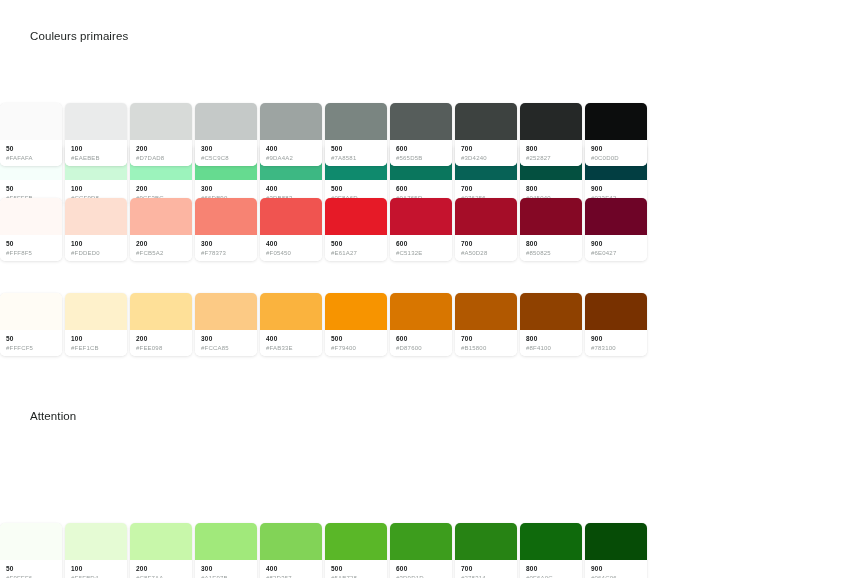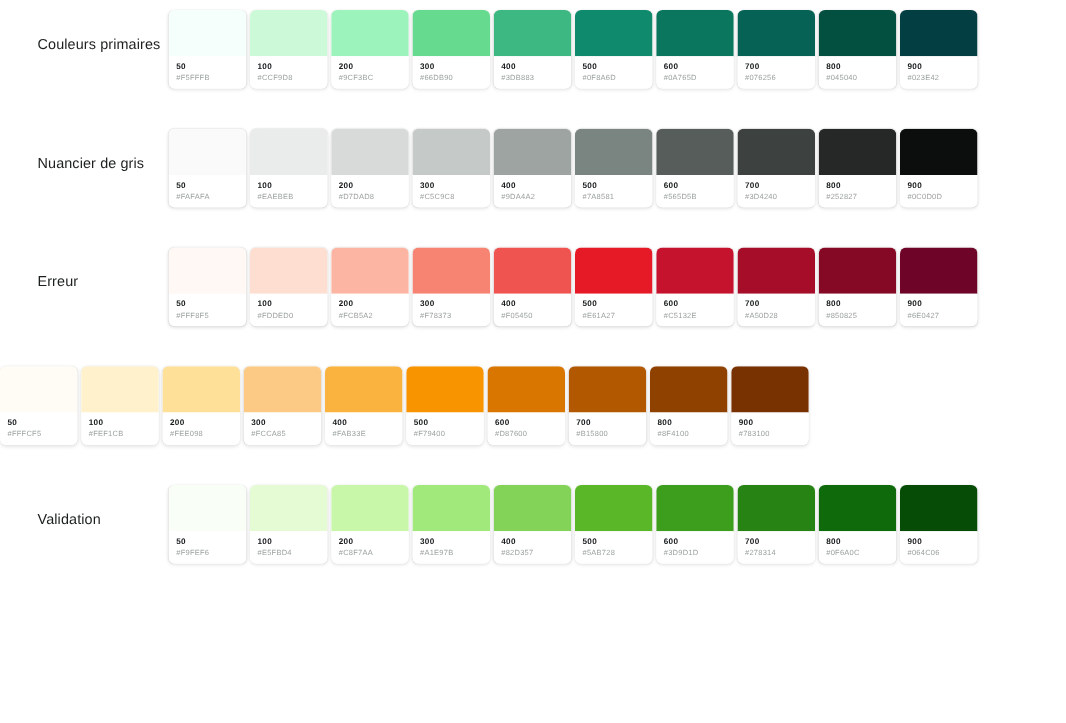--- a/index.html
+++ b/index.html
@@ -17,20 +17,21 @@
     width: 853px;
     height: 578px;
     background: #ffffff;
     padding: 0;
   }
 
   .palette-row {
     display: flex;
     align-items: flex-start;
     height: 95px;
+    flex-direction: column;
   }
 
   .row-label {
     width: 135px;
     flex: 0 0 135px;
     padding-left: 30px;
     padding-top: 29px;
     font-size: 11.5px;
     line-height: 14px;
     color: #1b1f1e;
@@ -157,21 +158,20 @@
           <div class="swatch-card">
             <div class="swatch-color" style="background: rgb(2, 62, 66);"></div>
             <div class="swatch-meta">
               <div class="swatch-token">900</div>
               <div class="swatch-hex">#023E42</div>
             </div>
           </div>
         </div>
       </div>
       <div class="palette-row">
-        <div class="row-label">Nuancier de gris</div>
         <div class="swatch-strip">
           <div class="swatch-card">
             <div class="swatch-color" style="background: rgb(250, 250, 250);"></div>
             <div class="swatch-meta">
               <div class="swatch-token">50</div>
               <div class="swatch-hex">#FAFAFA</div>
             </div>
           </div>
           <div class="swatch-card">
             <div class="swatch-color" style="background: rgb(234, 235, 235);"></div>
@@ -227,175 +227,174 @@
             <div class="swatch-meta">
               <div class="swatch-token">800</div>
               <div class="swatch-hex">#252827</div>
             </div>
           </div>
           <div class="swatch-card">
             <div class="swatch-color" style="background: rgb(12, 13, 13);"></div>
             <div class="swatch-meta">
               <div class="swatch-token">900</div>
               <div class="swatch-hex">#0C0D0D</div>
-            </div>
-          </div>
-        </div>
-      </div>
-      <div class="palette-row">
-        <div class="row-label">Erreur</div>
-        <div class="swatch-strip">
-          <div class="swatch-card">
-            <div class="swatch-color" style="background: rgb(255, 248, 245);"></div>
-            <div class="swatch-meta">
-              <div class="swatch-token">50</div>
-              <div class="swatch-hex">#FFF8F5</div>
-            </div>
-          </div>
-          <div class="swatch-card">
-            <div class="swatch-color" style="background: rgb(253, 222, 208);"></div>
-            <div class="swatch-meta">
-              <div class="swatch-token">100</div>
-              <div class="swatch-hex">#FDDED0</div>
-            </div>
-          </div>
-          <div class="swatch-card">
-            <div class="swatch-color" style="background: rgb(252, 181, 162);"></div>
-            <div class="swatch-meta">
-              <div class="swatch-token">200</div>
-              <div class="swatch-hex">#FCB5A2</div>
-            </div>
-          </div>
-          <div class="swatch-card">
-            <div class="swatch-color" style="background: rgb(247, 131, 115);"></div>
-            <div class="swatch-meta">
-              <div class="swatch-token">300</div>
-              <div class="swatch-hex">#F78373</div>
-            </div>
-          </div>
-          <div class="swatch-card">
-            <div class="swatch-color" style="background: rgb(240, 84, 80);"></div>
-            <div class="swatch-meta">
-              <div class="swatch-token">400</div>
-              <div class="swatch-hex">#F05450</div>
-            </div>
-          </div>
-          <div class="swatch-card">
-            <div class="swatch-color" style="background: rgb(230, 26, 39);"></div>
-            <div class="swatch-meta">
-              <div class="swatch-token">500</div>
-              <div class="swatch-hex">#E61A27</div>
-            </div>
-          </div>
-          <div class="swatch-card">
-            <div class="swatch-color" style="background: rgb(197, 19, 46);"></div>
-            <div class="swatch-meta">
-              <div class="swatch-token">600</div>
-              <div class="swatch-hex">#C5132E</div>
-            </div>
-          </div>
-          <div class="swatch-card">
-            <div class="swatch-color" style="background: rgb(165, 13, 40);"></div>
-            <div class="swatch-meta">
-              <div class="swatch-token">700</div>
-              <div class="swatch-hex">#A50D28</div>
-            </div>
-          </div>
-          <div class="swatch-card">
-            <div class="swatch-color" style="background: rgb(133, 8, 37);"></div>
-            <div class="swatch-meta">
-              <div class="swatch-token">800</div>
-              <div class="swatch-hex">#850825</div>
-            </div>
-          </div>
-          <div class="swatch-card">
-            <div class="swatch-color" style="background: rgb(110, 4, 39);"></div>
-            <div class="swatch-meta">
-              <div class="swatch-token">900</div>
-              <div class="swatch-hex">#6E0427</div>
             </div>
           </div>
         </div>
       </div>
       <div class="palette-row">
         <div class="swatch-strip">
           <div class="swatch-card">
-            <div class="swatch-color" style="background: rgb(255, 252, 245);"></div>
+            <div class="swatch-color" style="background: rgb(255, 248, 245);"></div>
             <div class="swatch-meta">
               <div class="swatch-token">50</div>
-              <div class="swatch-hex">#FFFCF5</div>
-            </div>
-          </div>
-          <div class="swatch-card">
-            <div class="swatch-color" style="background: rgb(254, 241, 203);"></div>
+              <div class="swatch-hex">#FFF8F5</div>
+            </div>
+          </div>
+          <div class="swatch-card">
+            <div class="swatch-color" style="background: rgb(253, 222, 208);"></div>
             <div class="swatch-meta">
               <div class="swatch-token">100</div>
-              <div class="swatch-hex">#FEF1CB</div>
-            </div>
-          </div>
-          <div class="swatch-card">
-            <div class="swatch-color" style="background: rgb(254, 224, 152);"></div>
+              <div class="swatch-hex">#FDDED0</div>
+            </div>
+          </div>
+          <div class="swatch-card">
+            <div class="swatch-color" style="background: rgb(252, 181, 162);"></div>
             <div class="swatch-meta">
               <div class="swatch-token">200</div>
-              <div class="swatch-hex">#FEE098</div>
-            </div>
-          </div>
-          <div class="swatch-card">
-            <div class="swatch-color" style="background: rgb(252, 202, 133);"></div>
+              <div class="swatch-hex">#FCB5A2</div>
+            </div>
+          </div>
+          <div class="swatch-card">
+            <div class="swatch-color" style="background: rgb(247, 131, 115);"></div>
             <div class="swatch-meta">
               <div class="swatch-token">300</div>
-              <div class="swatch-hex">#FCCA85</div>
-            </div>
-          </div>
-          <div class="swatch-card">
-            <div class="swatch-color" style="background: rgb(250, 179, 62);"></div>
+              <div class="swatch-hex">#F78373</div>
+            </div>
+          </div>
+          <div class="swatch-card">
+            <div class="swatch-color" style="background: rgb(240, 84, 80);"></div>
             <div class="swatch-meta">
               <div class="swatch-token">400</div>
-              <div class="swatch-hex">#FAB33E</div>
-            </div>
-          </div>
-          <div class="swatch-card">
-            <div class="swatch-color" style="background: rgb(247, 148, 0);"></div>
+              <div class="swatch-hex">#F05450</div>
+            </div>
+          </div>
+          <div class="swatch-card">
+            <div class="swatch-color" style="background: rgb(230, 26, 39);"></div>
             <div class="swatch-meta">
               <div class="swatch-token">500</div>
-              <div class="swatch-hex">#F79400</div>
-            </div>
-          </div>
-          <div class="swatch-card">
-            <div class="swatch-color" style="background: rgb(216, 118, 0);"></div>
+              <div class="swatch-hex">#E61A27</div>
+            </div>
+          </div>
+          <div class="swatch-card">
+            <div class="swatch-color" style="background: rgb(197, 19, 46);"></div>
             <div class="swatch-meta">
               <div class="swatch-token">600</div>
-              <div class="swatch-hex">#D87600</div>
-            </div>
-          </div>
-          <div class="swatch-card">
-            <div class="swatch-color" style="background: rgb(177, 88, 0);"></div>
+              <div class="swatch-hex">#C5132E</div>
+            </div>
+          </div>
+          <div class="swatch-card">
+            <div class="swatch-color" style="background: rgb(165, 13, 40);"></div>
             <div class="swatch-meta">
               <div class="swatch-token">700</div>
-              <div class="swatch-hex">#B15800</div>
-            </div>
-          </div>
-          <div class="swatch-card">
-            <div class="swatch-color" style="background: rgb(143, 65, 0);"></div>
+              <div class="swatch-hex">#A50D28</div>
+            </div>
+          </div>
+          <div class="swatch-card">
+            <div class="swatch-color" style="background: rgb(133, 8, 37);"></div>
             <div class="swatch-meta">
               <div class="swatch-token">800</div>
-              <div class="swatch-hex">#8F4100</div>
-            </div>
-          </div>
-          <div class="swatch-card">
-            <div class="swatch-color" style="background: rgb(120, 49, 0);"></div>
+              <div class="swatch-hex">#850825</div>
+            </div>
+          </div>
+          <div class="swatch-card">
+            <div class="swatch-color" style="background: rgb(110, 4, 39);"></div>
             <div class="swatch-meta">
               <div class="swatch-token">900</div>
-              <div class="swatch-hex">#783100</div>
+              <div class="swatch-hex">#6E0427</div>
             </div>
           </div>
         </div>
       </div>
       <div class="palette-row">
-        <div class="row-label">Validation</div>
+        <div class="swatch-strip">
+          <div class="swatch-card">
+            <div class="swatch-color" style="background: rgb(255, 252, 245);"></div>
+            <div class="swatch-meta">
+              <div class="swatch-token">50</div>
+              <div class="swatch-hex">#FFFCF5</div>
+            </div>
+          </div>
+          <div class="swatch-card">
+            <div class="swatch-color" style="background: rgb(254, 241, 203);"></div>
+            <div class="swatch-meta">
+              <div class="swatch-token">100</div>
+              <div class="swatch-hex">#FEF1CB</div>
+            </div>
+          </div>
+          <div class="swatch-card">
+            <div class="swatch-color" style="background: rgb(254, 224, 152);"></div>
+            <div class="swatch-meta">
+              <div class="swatch-token">200</div>
+              <div class="swatch-hex">#FEE098</div>
+            </div>
+          </div>
+          <div class="swatch-card">
+            <div class="swatch-color" style="background: rgb(252, 202, 133);"></div>
+            <div class="swatch-meta">
+              <div class="swatch-token">300</div>
+              <div class="swatch-hex">#FCCA85</div>
+            </div>
+          </div>
+          <div class="swatch-card">
+            <div class="swatch-color" style="background: rgb(250, 179, 62);"></div>
+            <div class="swatch-meta">
+              <div class="swatch-token">400</div>
+              <div class="swatch-hex">#FAB33E</div>
+            </div>
+          </div>
+          <div class="swatch-card">
+            <div class="swatch-color" style="background: rgb(247, 148, 0);"></div>
+            <div class="swatch-meta">
+              <div class="swatch-token">500</div>
+              <div class="swatch-hex">#F79400</div>
+            </div>
+          </div>
+          <div class="swatch-card">
+            <div class="swatch-color" style="background: rgb(216, 118, 0);"></div>
+            <div class="swatch-meta">
+              <div class="swatch-token">600</div>
+              <div class="swatch-hex">#D87600</div>
+            </div>
+          </div>
+          <div class="swatch-card">
+            <div class="swatch-color" style="background: rgb(177, 88, 0);"></div>
+            <div class="swatch-meta">
+              <div class="swatch-token">700</div>
+              <div class="swatch-hex">#B15800</div>
+            </div>
+          </div>
+          <div class="swatch-card">
+            <div class="swatch-color" style="background: rgb(143, 65, 0);"></div>
+            <div class="swatch-meta">
+              <div class="swatch-token">800</div>
+              <div class="swatch-hex">#8F4100</div>
+            </div>
+          </div>
+          <div class="swatch-card">
+            <div class="swatch-color" style="background: rgb(120, 49, 0);"></div>
+            <div class="swatch-meta">
+              <div class="swatch-token">900</div>
+              <div class="swatch-hex">#783100</div>
+            </div>
+          </div>
+        </div>
+      </div>
+      <div class="palette-row">
+        <div class="row-label">Attention</div>
         <div class="swatch-strip">
           <div class="swatch-card">
             <div class="swatch-color" style="background: rgb(249, 254, 246);"></div>
             <div class="swatch-meta">
               <div class="swatch-token">50</div>
               <div class="swatch-hex">#F9FEF6</div>
             </div>
           </div>
           <div class="swatch-card">
             <div class="swatch-color" style="background: rgb(229, 251, 212);"></div>

